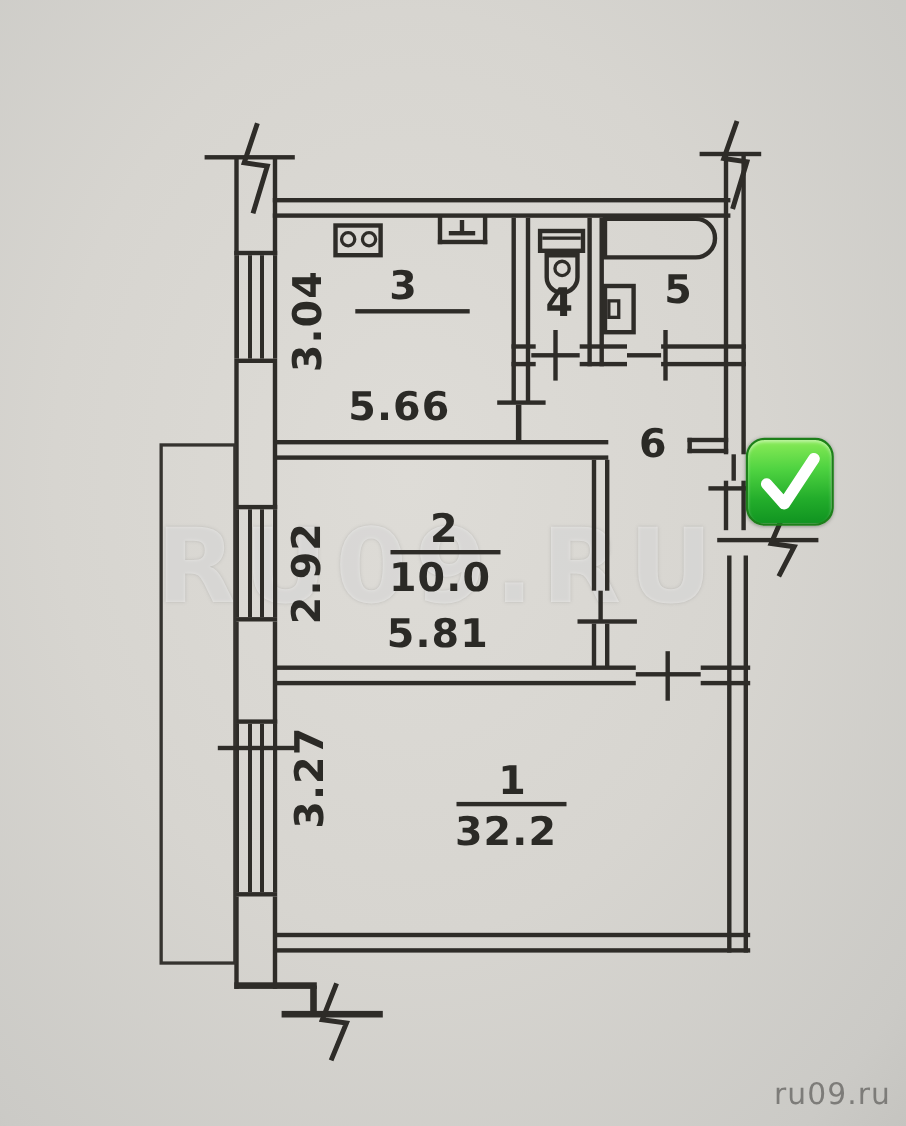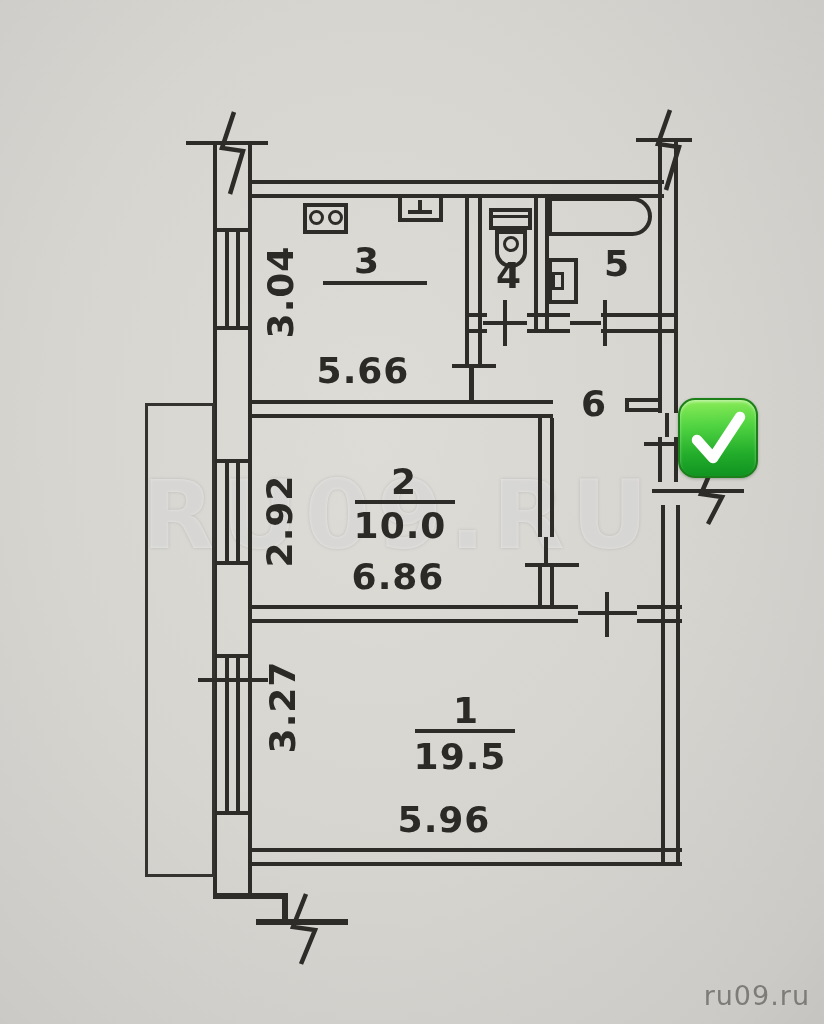--- a/index.html
+++ b/index.html
@@ -127,27 +127,26 @@
   <div class="fix" style="left:552px;top:272px;width:12px;height:18px;border-width:3px;"></div>
 
   <div class="lbl" style="left:337px;top:241px;width:60px;">3</div>
   <div class="ln" style="left:323px;top:281px;width:104px;height:4px;"></div>
   <div class="lbl" style="left:303px;top:351px;width:120px;">5.66</div>
   <div class="lbl rot" style="left:221px;top:272px;width:120px;">3.04</div>
 
   <div class="lbl" style="left:354px;top:462px;width:100px;">2</div>
   <div class="ln" style="left:355px;top:500px;width:100px;height:4px;"></div>
   <div class="lbl" style="left:340px;top:506px;width:120px;">10.0</div>
-  <div class="lbl" style="left:338px;top:557px;width:120px;">6.86</div>
+  <div class="lbl" style="left:338px;top:557px;width:120px;">5.81</div>
   <div class="lbl rot" style="left:220px;top:501px;width:120px;">2.92</div>
 
   <div class="lbl" style="left:416px;top:691px;width:100px;">1</div>
   <div class="ln" style="left:415px;top:729px;width:100px;height:4px;"></div>
-  <div class="lbl" style="left:400px;top:737px;width:120px;">19.5</div>
-  <div class="lbl" style="left:384px;top:800px;width:120px;">5.96</div>
+  <div class="lbl" style="left:400px;top:737px;width:120px;">32.2</div>
   <div class="lbl rot" style="left:223px;top:687px;width:120px;">3.27</div>
 
   <div class="lbl" style="left:489px;top:256px;width:40px;">4</div>
   <div class="lbl" style="left:597px;top:244px;width:40px;">5</div>
   <div class="lbl" style="left:574px;top:384px;width:40px;">6</div>
 
   <svg width="824" height="1024" viewBox="0 0 824 1024">
     <polyline points="234,112 222,148 243,151 230,194" fill="none" stroke="#2e2c28" stroke-width="4.5"></polyline>
     <polyline points="670,110 658,144 679,147 666,190" fill="none" stroke="#2e2c28" stroke-width="4.5"></polyline>
     <polyline points="714,464 701,494 722,497 708,524" fill="none" stroke="#2e2c28" stroke-width="4.5"></polyline>

